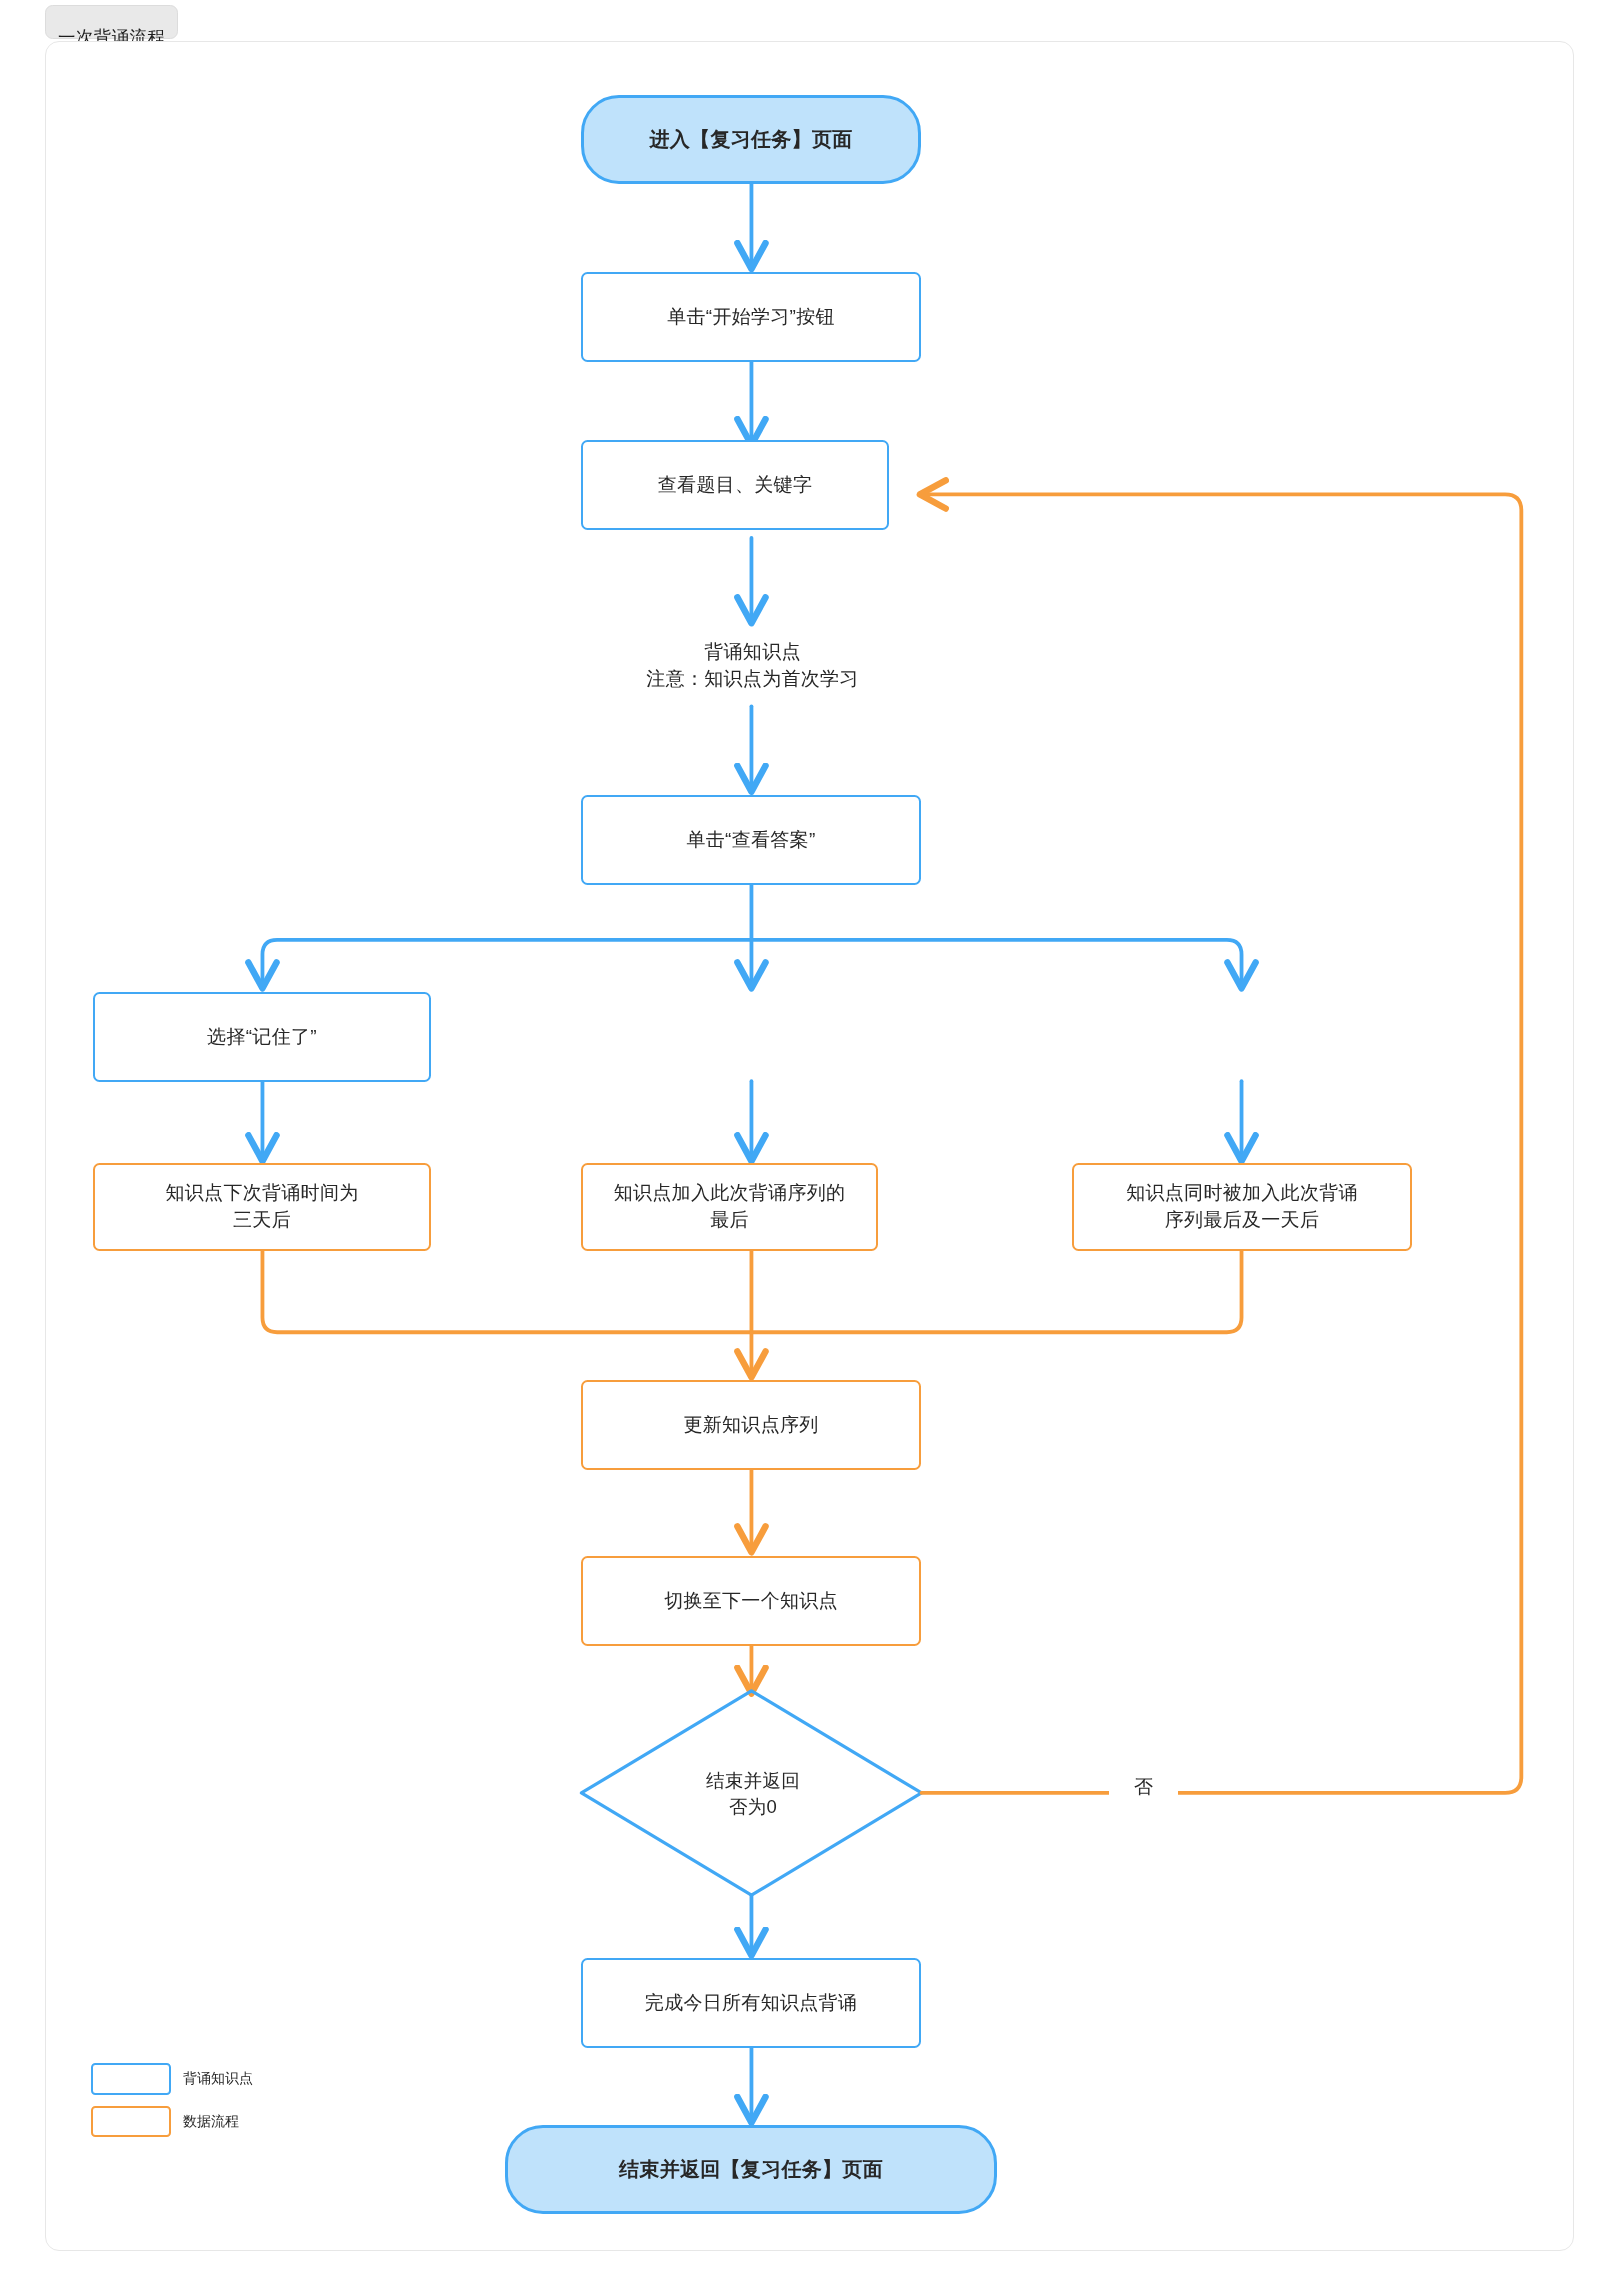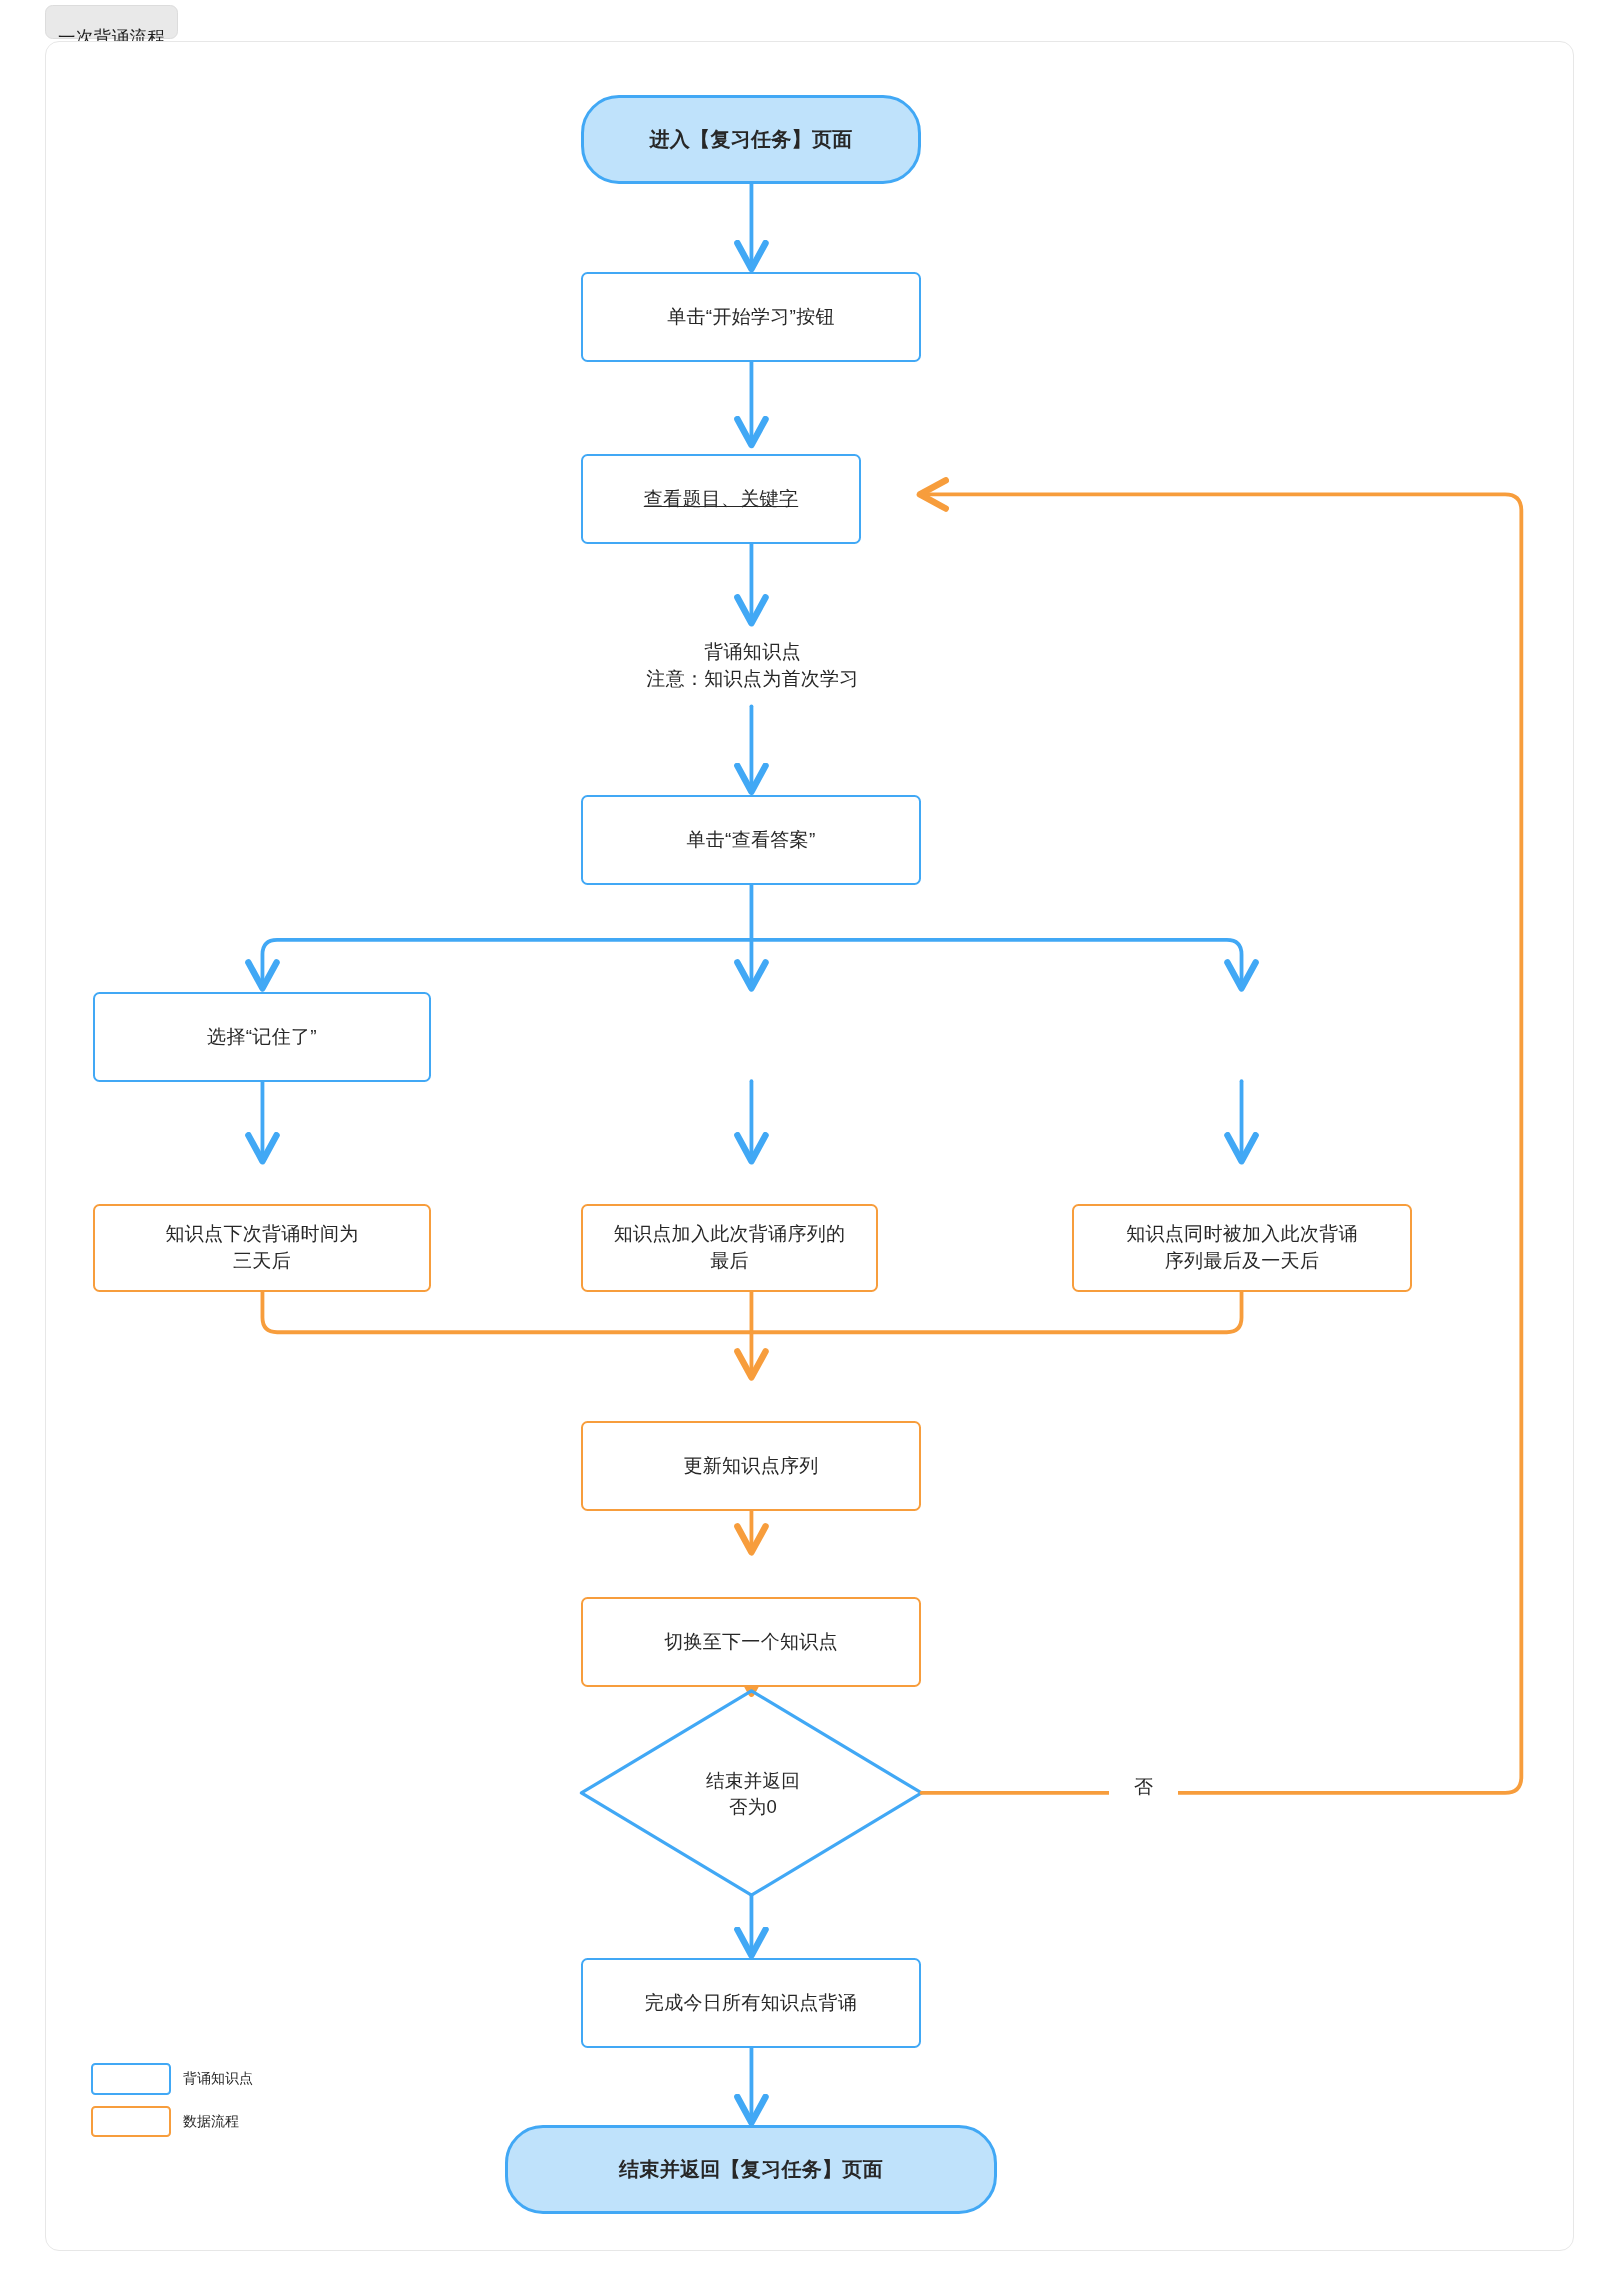--- a/index.html
+++ b/index.html
@@ -63,21 +63,21 @@
     text-align: center;
     color: #272727;
     font-size: 19px;
     line-height: 1.42;
     letter-spacing: 0.3px;
     background: #ffffff;
     white-space: pre-line;
     padding: 2.2px 7.6px;
   }
   .node.blue   { border: 2.7px solid #41a8f5; border-radius: 6.5px; }
-  .node.orange { border: 2.7px solid #f79d3c; border-radius: 6.5px; margin-top: 41px; }
+  .node.orange { border: 2.7px solid #f79d3c; border-radius: 6.5px; }
   .node.terminal {
     border: 3.3px solid #41a8f5;
     background: #bfe2fb;
     border-radius: 38px;
     font-weight: bold;
     font-size: 20px;
   }
   .node.plain {
     border: none;
     background: transparent;
@@ -184,21 +184,21 @@
       <path d="M1383,3488 L1383,3592" stroke="#41a8f5" marker-end="url(#arrow-blue)"></path>
 
       <path d="M1383,3768 L1383,3900" stroke="#41a8f5" marker-end="url(#arrow-blue)"></path>
     </g>
   </svg>
 
   <div class="node terminal" style="left:581px; top:95px; width:340px; height:89px;">进入【复习任务】页面</div>
 
   <div class="node blue" style="left:581px; top:272px; width:340px; height:90px;">单击“开始学习”按钮</div>
 
-  <div class="node blue" style="left:581px; top:454px; width:280px; height:90px;text-decoration:underline;">查看题目、关键字</div>
+  <div class="node blue" style="left:581px; top:440px; width:308px; height:90px;">查看题目、关键字</div>
 
   <div class="node plain" style="left:554px; top:625px; width:397px; height:82px;">背诵知识点
 注意：知识点为首次学习</div>
 
   <div class="node blue" style="left:581px; top:795px; width:340px; height:90px;">单击“查看答案”</div>
 
   <div class="node blue" style="left:93px; top:992px; width:338px; height:90px;">选择“记住了”</div>
 
 
 

